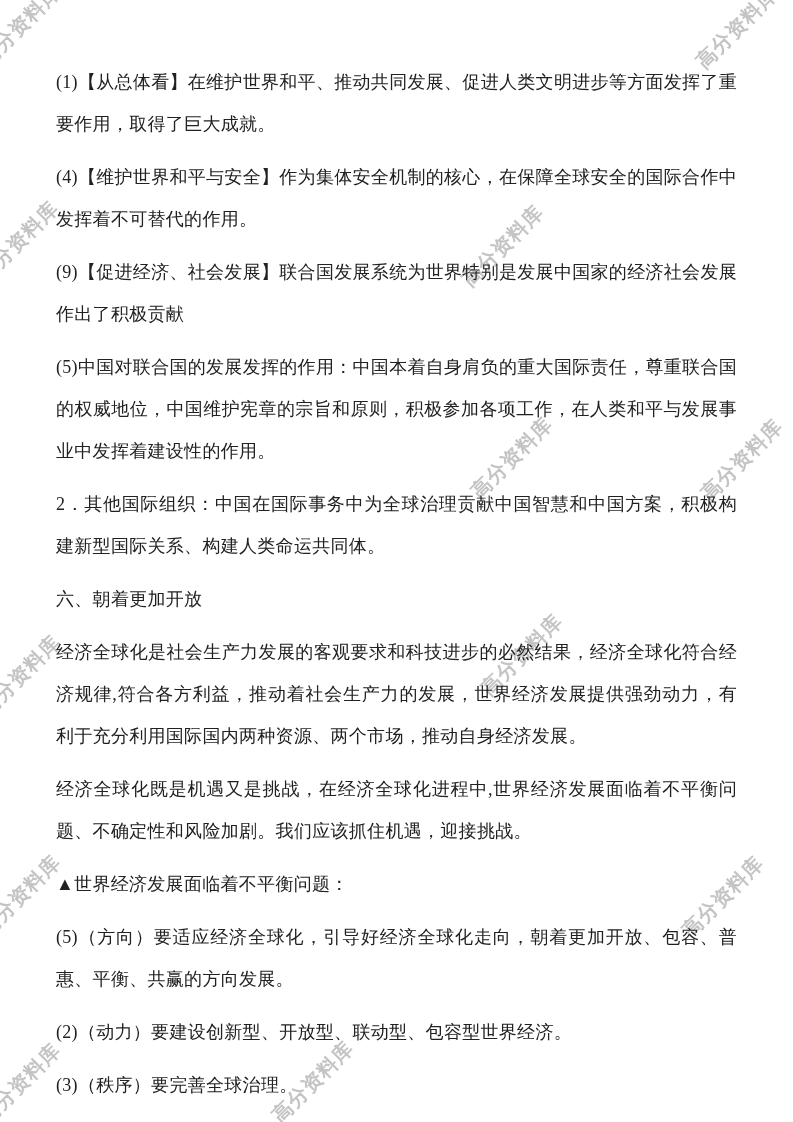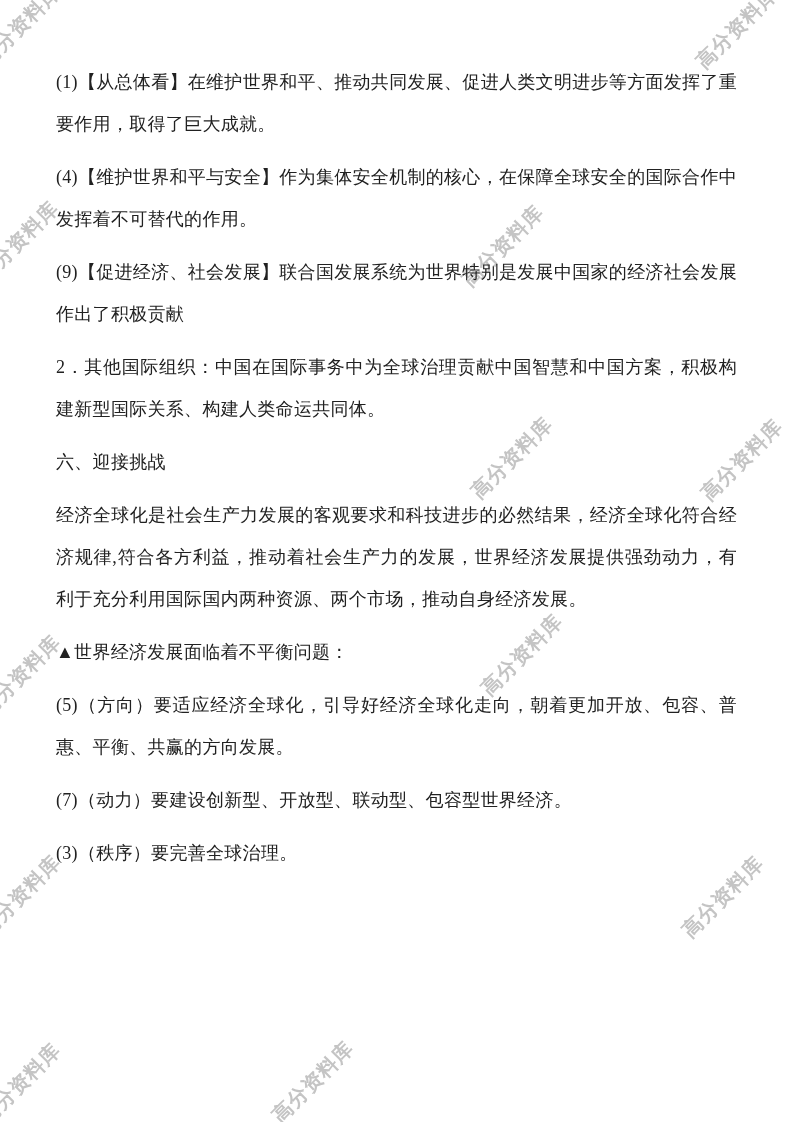--- a/index.html
+++ b/index.html
@@ -66,22 +66,24 @@
     <span class="wm" style="left:20px;  top:896px;">高分资料库</span>
     <span class="wm" style="left:723px; top:897px;">高分资料库</span>
     <span class="wm" style="left:20px;  top:1084px;">高分资料库</span>
     <span class="wm" style="left:313px; top:1082px;">高分资料库</span>
   </div>
 
   <div class="text-body">
     <p>(1)【从总体看】在维护世界和平、推动共同发展、促进人类文明进步等方面发挥了重要作用，取得了巨大成就。</p>
     <p>(4)【维护世界和平与安全】作为集体安全机制的核心，在保障全球安全的国际合作中发挥着不可替代的作用。</p>
     <p>(9)【促进经济、社会发展】联合国发展系统为世界特别是发展中国家的经济社会发展作出了积极贡献</p>
+    <p>(5)中国对联合国的发展发挥的作用：中国本着自身肩负的重大国际责任，尊重联合国的权威地位，中国维护宪章的宗旨和原则，积极参加各项工作，在人类和平与发展事业中发挥着建设性的作用。</p>
     <p>2．其他国际组织：中国在国际事务中为全球治理贡献中国智慧和中国方案，积极构建新型国际关系、构建人类命运共同体。</p>
-    <p>六、迎接挑战</p>
+    <p>六、朝着更加开放</p>
     <p>经济全球化是社会生产力发展的客观要求和科技进步的必然结果，经济全球化符合经济规律,符合各方利益，推动着社会生产力的发展，世界经济发展提供强劲动力，有利于充分利用国际国内两种资源、两个市场，推动自身经济发展。</p>
+    <p>经济全球化既是机遇又是挑战，在经济全球化进程中,世界经济发展面临着不平衡问题、不确定性和风险加剧。我们应该抓住机遇，迎接挑战。</p>
     <p>▲世界经济发展面临着不平衡问题：</p>
     <p>(5)（方向）要适应经济全球化，引导好经济全球化走向，朝着更加开放、包容、普惠、平衡、共赢的方向发展。</p>
-    <p>(7)（动力）要建设创新型、开放型、联动型、包容型世界经济。</p>
+    <p>(2)（动力）要建设创新型、开放型、联动型、包容型世界经济。</p>
     <p>(3)（秩序）要完善全球治理。</p>
   </div>
 
 </div>
 
 </body></html>

